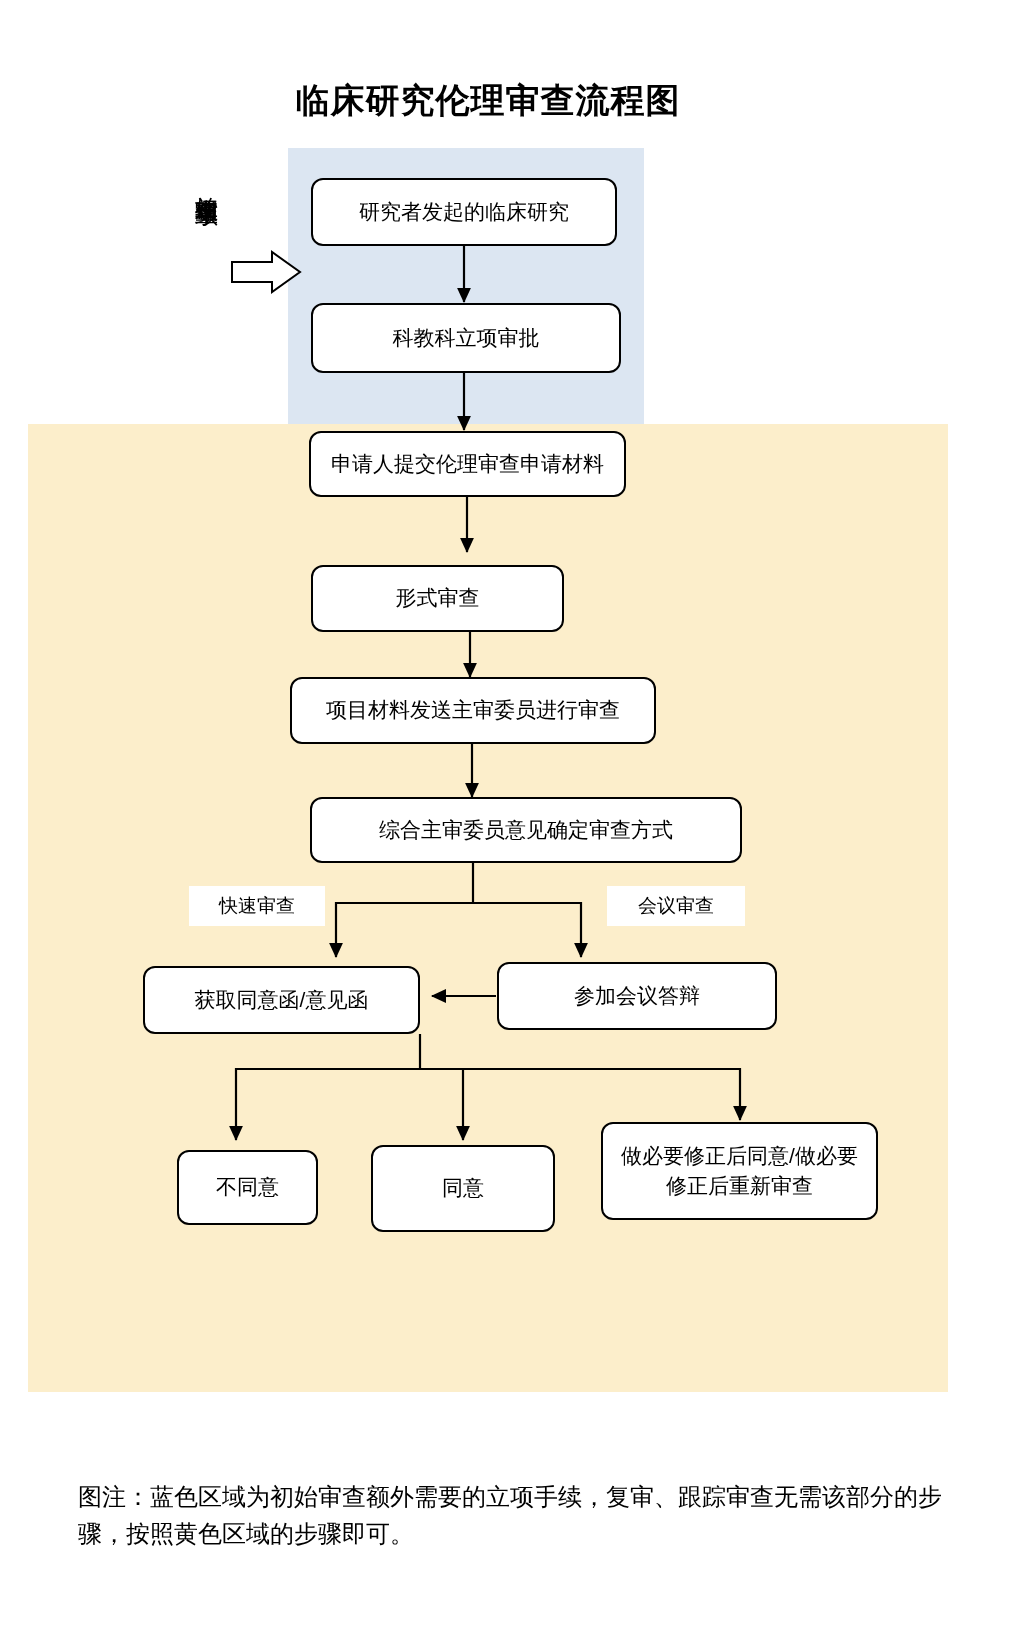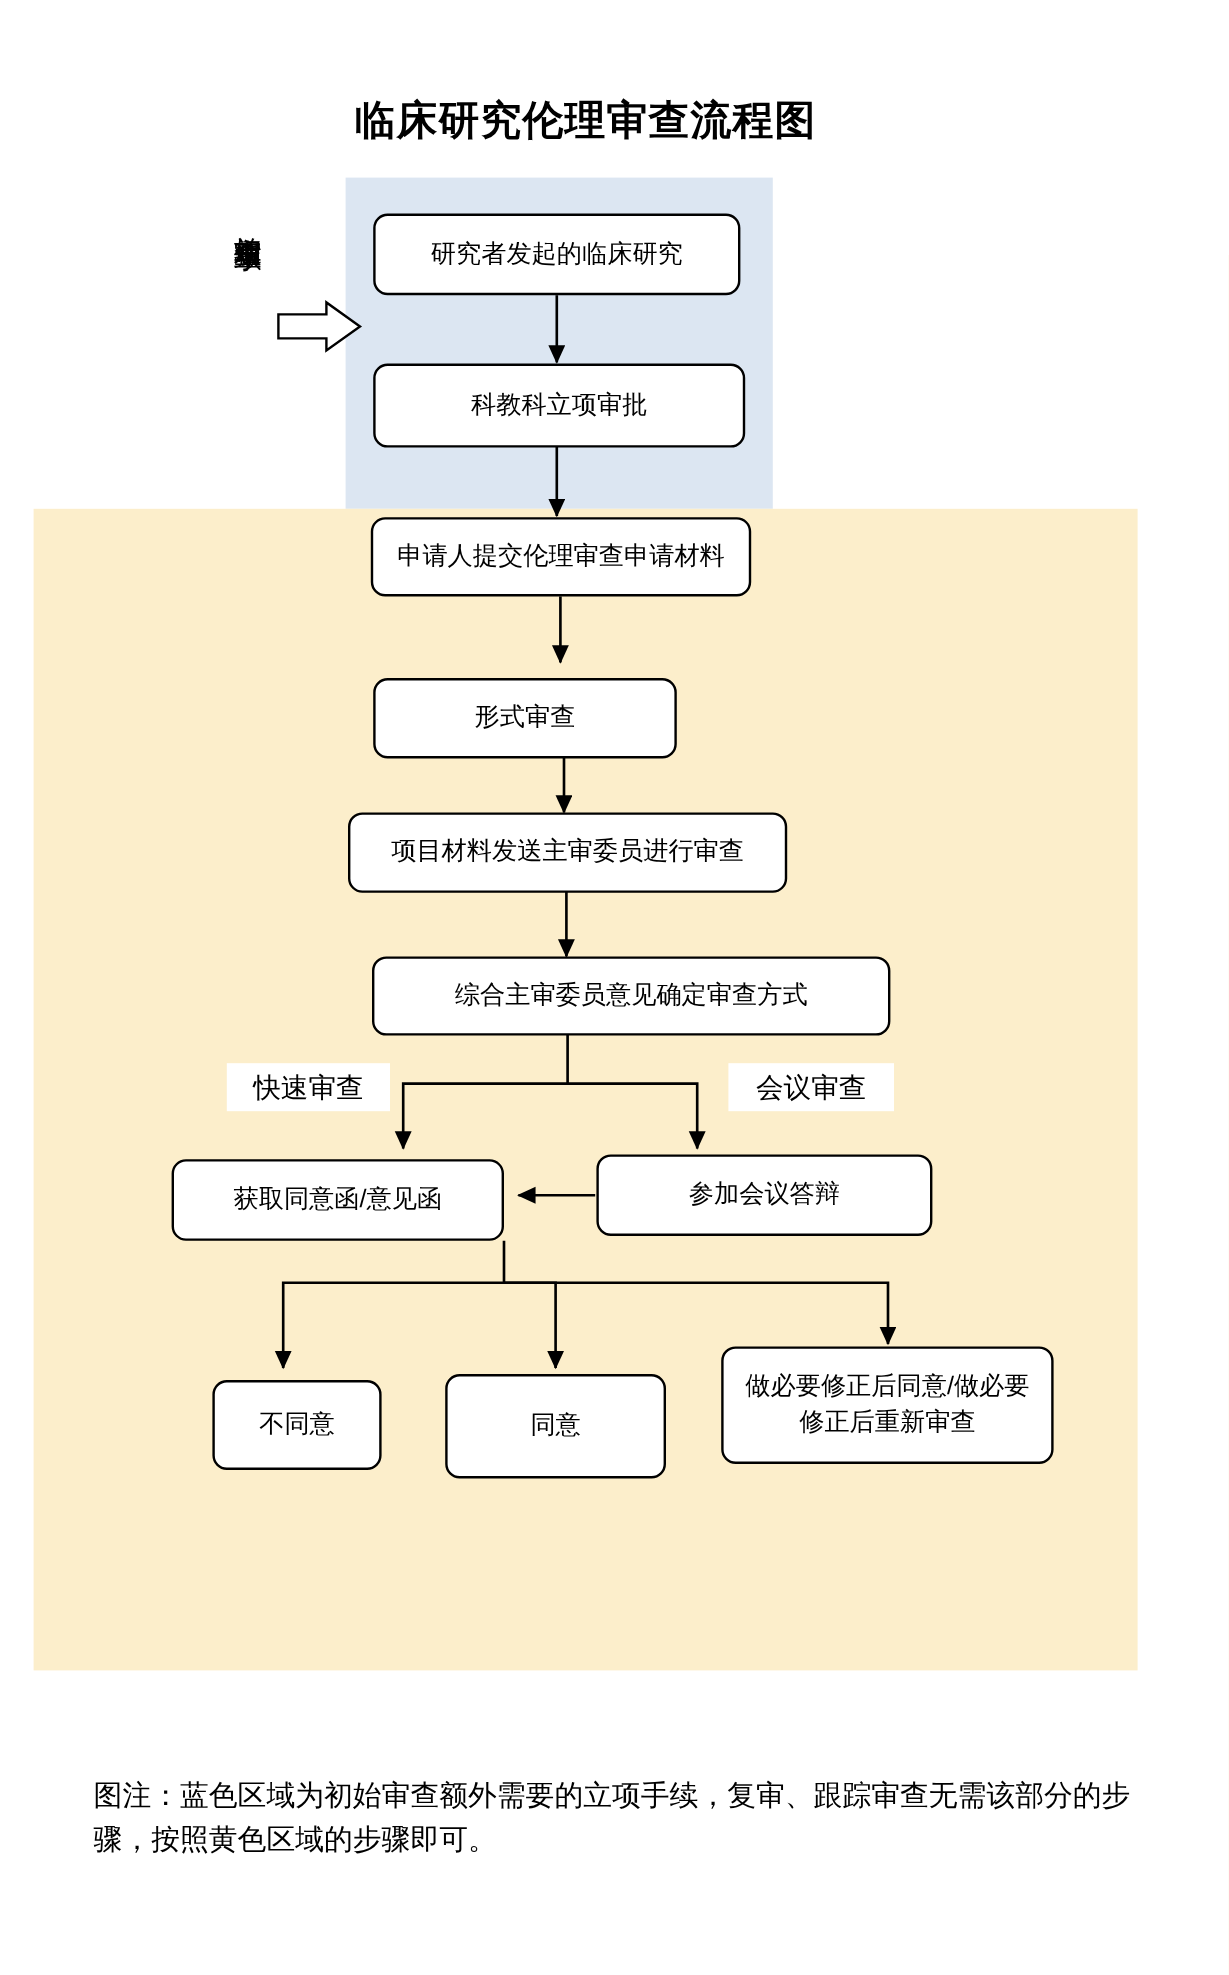--- a/index.html
+++ b/index.html
@@ -59,21 +59,21 @@
     justify-content: center;
     text-align: center;
     font-size: 21px;
     line-height: 1.45;
     padding: 4px 8px;
     color: #000000;
   }
   .plain-label {
     position: absolute;
     background: #ffffff;
-    font-size: 23px;
+    font-size: 19px;
     display: flex;
     align-items: center;
     justify-content: center;
     color: #000000;
   }
   .side-label {
     position: absolute;
     left: 186px;
     top: 178px;
     width: 34px;

